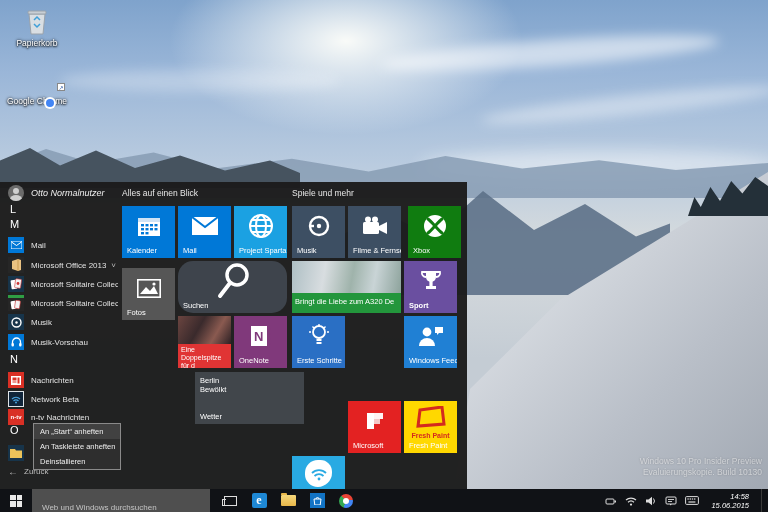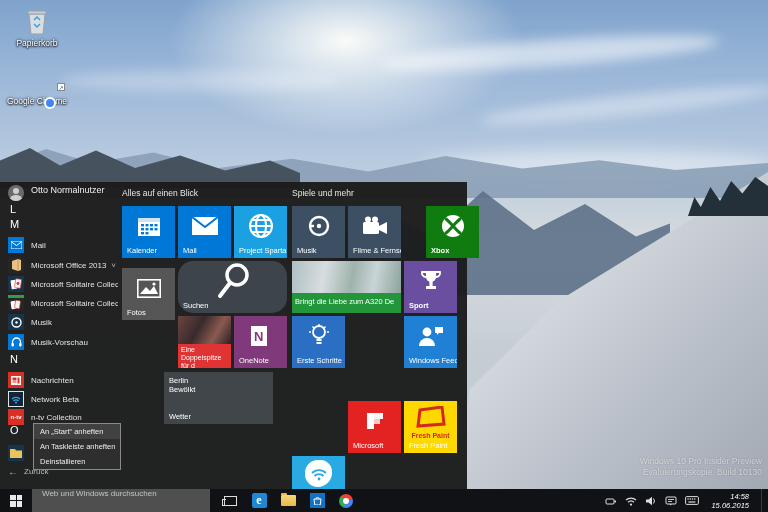--- a/index.html
+++ b/index.html
@@ -44,21 +44,21 @@
     color:rgba(255,255,255,.55); text-shadow:0 0 2px rgba(0,0,0,.25); }
 
   
   .start-menu { position:absolute; left:0; top:182px; width:467px; height:307px;
     background:rgba(28,28,28,.97); color:#e8e8e8; }
   .leftcol { position:absolute; left:0; top:0; width:118px; height:100%; }
   .lrow { position:absolute; left:8px; display:flex; align-items:center; height:18px; width:110px; cursor:pointer; }
   .lrow .appicon { width:16px; height:16px; margin-right:7px; flex:0 0 16px; display:flex; align-items:center; justify-content:center; }
   .lrow .applabel { font-size:8px; color:#e2e2e2; white-space:nowrap; overflow:hidden; }
   .letter { position:absolute; left:10px; font-size:11px; color:#fff; cursor:pointer; }
-  .userrow { position:absolute; left:8px; top:3px; display:flex; cursor:pointer; }
+  .userrow { position:absolute; left:8px; top:3px; display:flex; align-items:center; cursor:pointer;font-style:italic; }
   .avatar { width:16px; height:16px; border-radius:50%; background:#6b6b6b; margin-right:7px; position:relative; overflow:hidden; }
   .avatar::before { content:""; position:absolute; left:5px; top:3px; width:6px; height:6px; border-radius:50%; background:#cfcfcf; }
   .avatar::after { content:""; position:absolute; left:2px; top:10px; width:12px; height:8px; border-radius:50% 50% 0 0; background:#cfcfcf; }
   .username { font-size:9px; color:#efefef; }
   .chev { position:absolute; right:2px; font-size:8px; color:#bbb; }
   .backrow { position:absolute; left:8px; top:284px; display:flex; align-items:center; cursor:pointer; }
   .backrow .arrow { font-size:10px; color:#bdbdbd; margin-right:6px; }
   .backrow .backlabel { font-size:8px; color:#bdbdbd; }
 
   .icsq { width:16px; height:16px; display:flex; align-items:center; justify-content:center; }
@@ -76,25 +76,25 @@
   .t-spartan { left:234px; top:24px; background:#1ba1e2; }
   .t-fotos { left:122px; top:79px; background:#565656;margin-top:7px; }
   .t-suchen { left:178px; top:79px; background:#3e444c;border-radius:15px; }
   .t-news1 { left:178px; top:134px; background:linear-gradient(180deg,#5a3b38 0%,#7a4a45 55%,#e03434 55%); }
   .t-news1 .caption { position:absolute; left:0; right:0; bottom:0; height:24px; background:#e03434; color:#fff;
      font-size:7px; line-height:8px; padding:2px 3px; }
   .t-news1 .photo { position:absolute; left:0; top:0; right:0; height:28px;
      background:linear-gradient(120deg,#6b4540 0%,#3a2a2c 40%,#8a5a50 70%,#2c2024 100%); }
   .t-onenote { left:234px; top:134px; background:#80397b; }
   .t-store { left:122px; top:190px; background:#0aa2e5; }
-  .t-wetter { left:164px; top:190px; background:#41464b;padding-left:46px; }
+  .t-wetter { left:195px; top:190px; background:#41464b;padding-left:46px; }
   .t-wetter .wcity { position:absolute; left:5px; top:4px; font-size:7.5px; color:#fff; line-height:9px; }
   .t-musik2 { left:292px; top:24px; background:#3d4f63; }
   .t-filme { left:348px; top:24px; background:#3d4f63; }
-  .t-xbox { left:426px; top:24px; background:#107c10;font-weight:bold; }
+  .t-xbox { left:408px; top:24px; background:#107c10; }
   .t-news2 { left:292px; top:79px; }
   .t-news2 .photo { position:absolute; left:0; top:0; right:0; height:32px;
      background:linear-gradient(100deg,#aebfc4 0%,#d8dde0 30%,#9fb3ab 55%,#c9d4d6 75%,#8da39c 100%); }
   .t-news2 .caption { position:absolute; left:0; right:0; bottom:0; height:20px; background:#23963c; color:#fff;
      font-size:7.5px; padding:4px 3px 0; white-space:nowrap; }
   .t-sport { left:404px; top:79px; background:#6a4fa0;font-weight:bold; }
   .t-erste { left:292px; top:134px; background:#2a6fc4; }
   .t-insider { left:348px; top:134px; background:#2080d4; }
   .t-feeds { left:404px; top:134px; background:#2080d4; }
   .t-flip { left:348px; top:219px; background:#e32222; }
@@ -108,21 +108,21 @@
   
   .ctxmenu { position:absolute; left:33px; top:423px; width:88px; background:#2e2e2e; border:1px solid #8a8a8a; z-index:30; }
   .ctxitem { height:15px; display:flex; align-items:center; padding-left:6px; font-size:7.5px; color:#eee; cursor:pointer; }
   .ctxitem.hi { background:#414141; }
 
   
   .taskbar { position:absolute; left:0; top:489px; width:768px; height:23px; background:#101216; display:flex; align-items:center; z-index:40; }
   .startbtn { width:32px; height:23px; display:flex; align-items:center; justify-content:center; cursor:pointer; }
   .winlogo { width:12px; height:12px; display:grid; grid-template-columns:1fr 1fr; grid-template-rows:1fr 1fr; gap:1px; }
   .winlogo span { background:#e8e8e8; }
-  .searchbox { width:178px; height:23px; background:#4f4f4f; display:flex; align-items:flex-start; padding-left:10px; cursor:text; }
+  .searchbox { width:178px; height:23px; background:#4f4f4f; display:flex; align-items:flex-end; padding-left:10px; cursor:text; }
   .searchbox .ph { font-size:8px; color:#c4c4c4; }
   .tbicons { display:flex; align-items:center; gap:13px; margin-left:12px; }
   .tbicon { width:16px; height:16px; display:flex; align-items:center; justify-content:center; cursor:pointer; }
   .taskview { width:13px; height:10px; border:1px solid #ddd; position:relative; background:transparent; }
   .taskview::before { content:""; position:absolute; left:-3px; top:2px; width:3px; height:5px; border:1px solid #ddd; border-right:none; }
   .edgeicon { width:15px; height:15px; background:#1e88d5; color:#fff; font-size:12px; font-weight:bold;
     display:flex; align-items:center; justify-content:center; border-radius:2px; font-family:"Liberation Serif",serif; }
   .foldericon { width:15px; height:11px; background:linear-gradient(180deg,#f6d87c,#e8b74a); border-radius:1px; position:relative; }
   .foldericon::before { content:""; position:absolute; left:0; top:-2px; width:6px; height:2px; background:#e8b74a; border-radius:1px 1px 0 0; }
   .storeicon { width:15px; height:15px; background:#1273c4; display:flex; align-items:center; justify-content:center; }
@@ -286,21 +286,21 @@
               </svg>
             </span>
         </span>
         <span class="applabel">Network Beta</span>
       </div>
 
       <div class="lrow" style="top:226px">
         <span class="appicon">
           <span class="icsq bg-red" style="font-size:6px; color:#fff; font-weight:bold;">n-tv</span>
         </span>
-        <span class="applabel">n-tv Collection</span>
+        <span class="applabel">n-tv Nachrichten</span>
       </div>
 
       <div class="letter" style="top:242px">O</div>
 
       <div class="lrow" style="top:262px">
         <span class="appicon">
           <span class="icsq bg-dark">
               <svg width="12" height="10" viewBox="0 0 12 10">
                 <path d="M0 1 h5 l1 1.5 h6 v7.5 h-12 z" fill="#ecc35a"></path>
               </svg>

